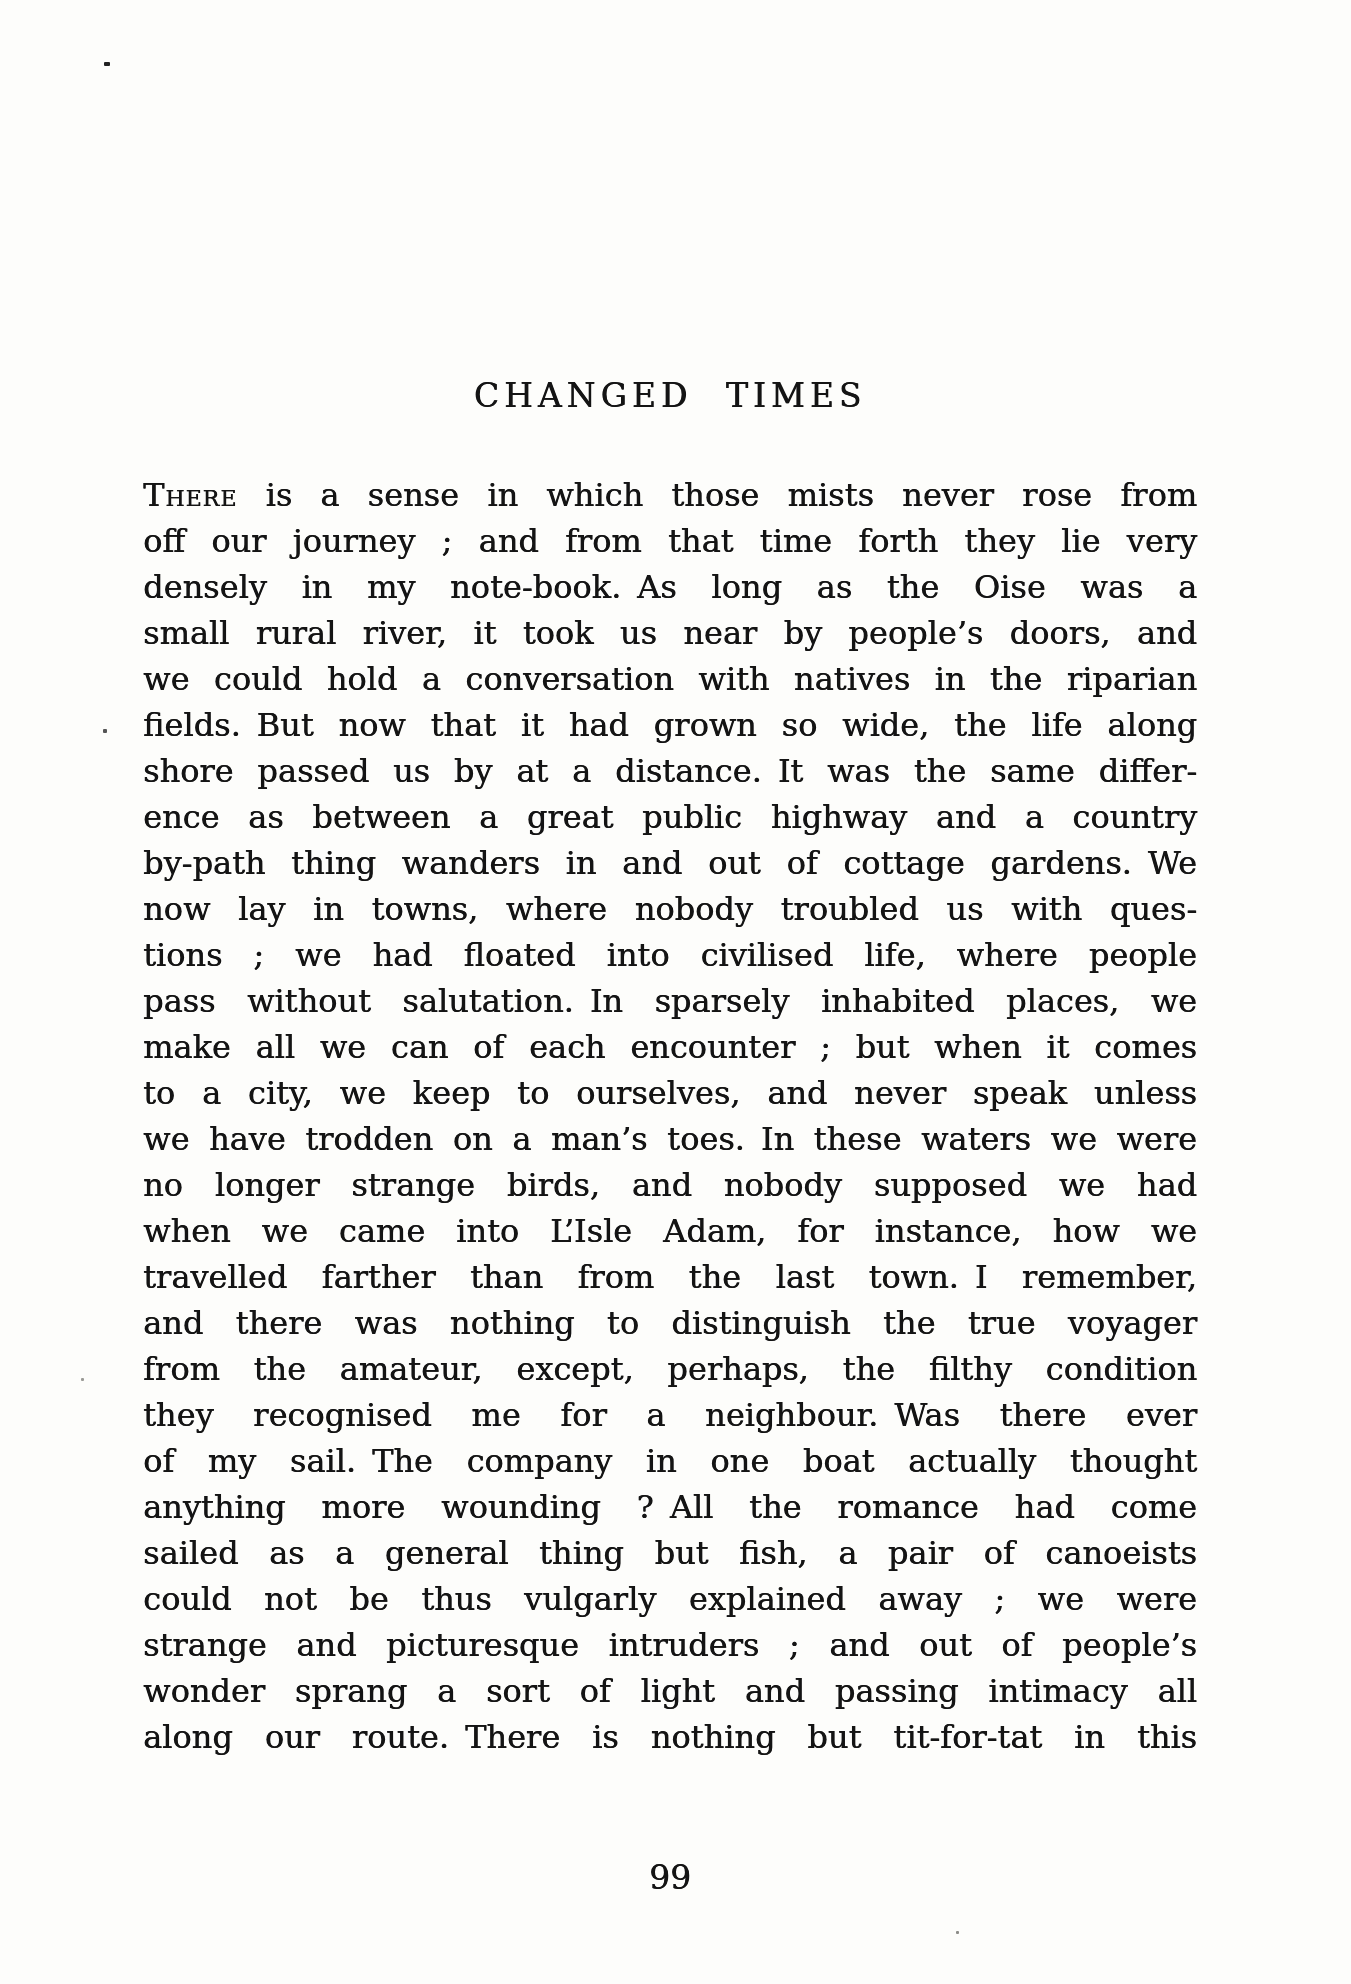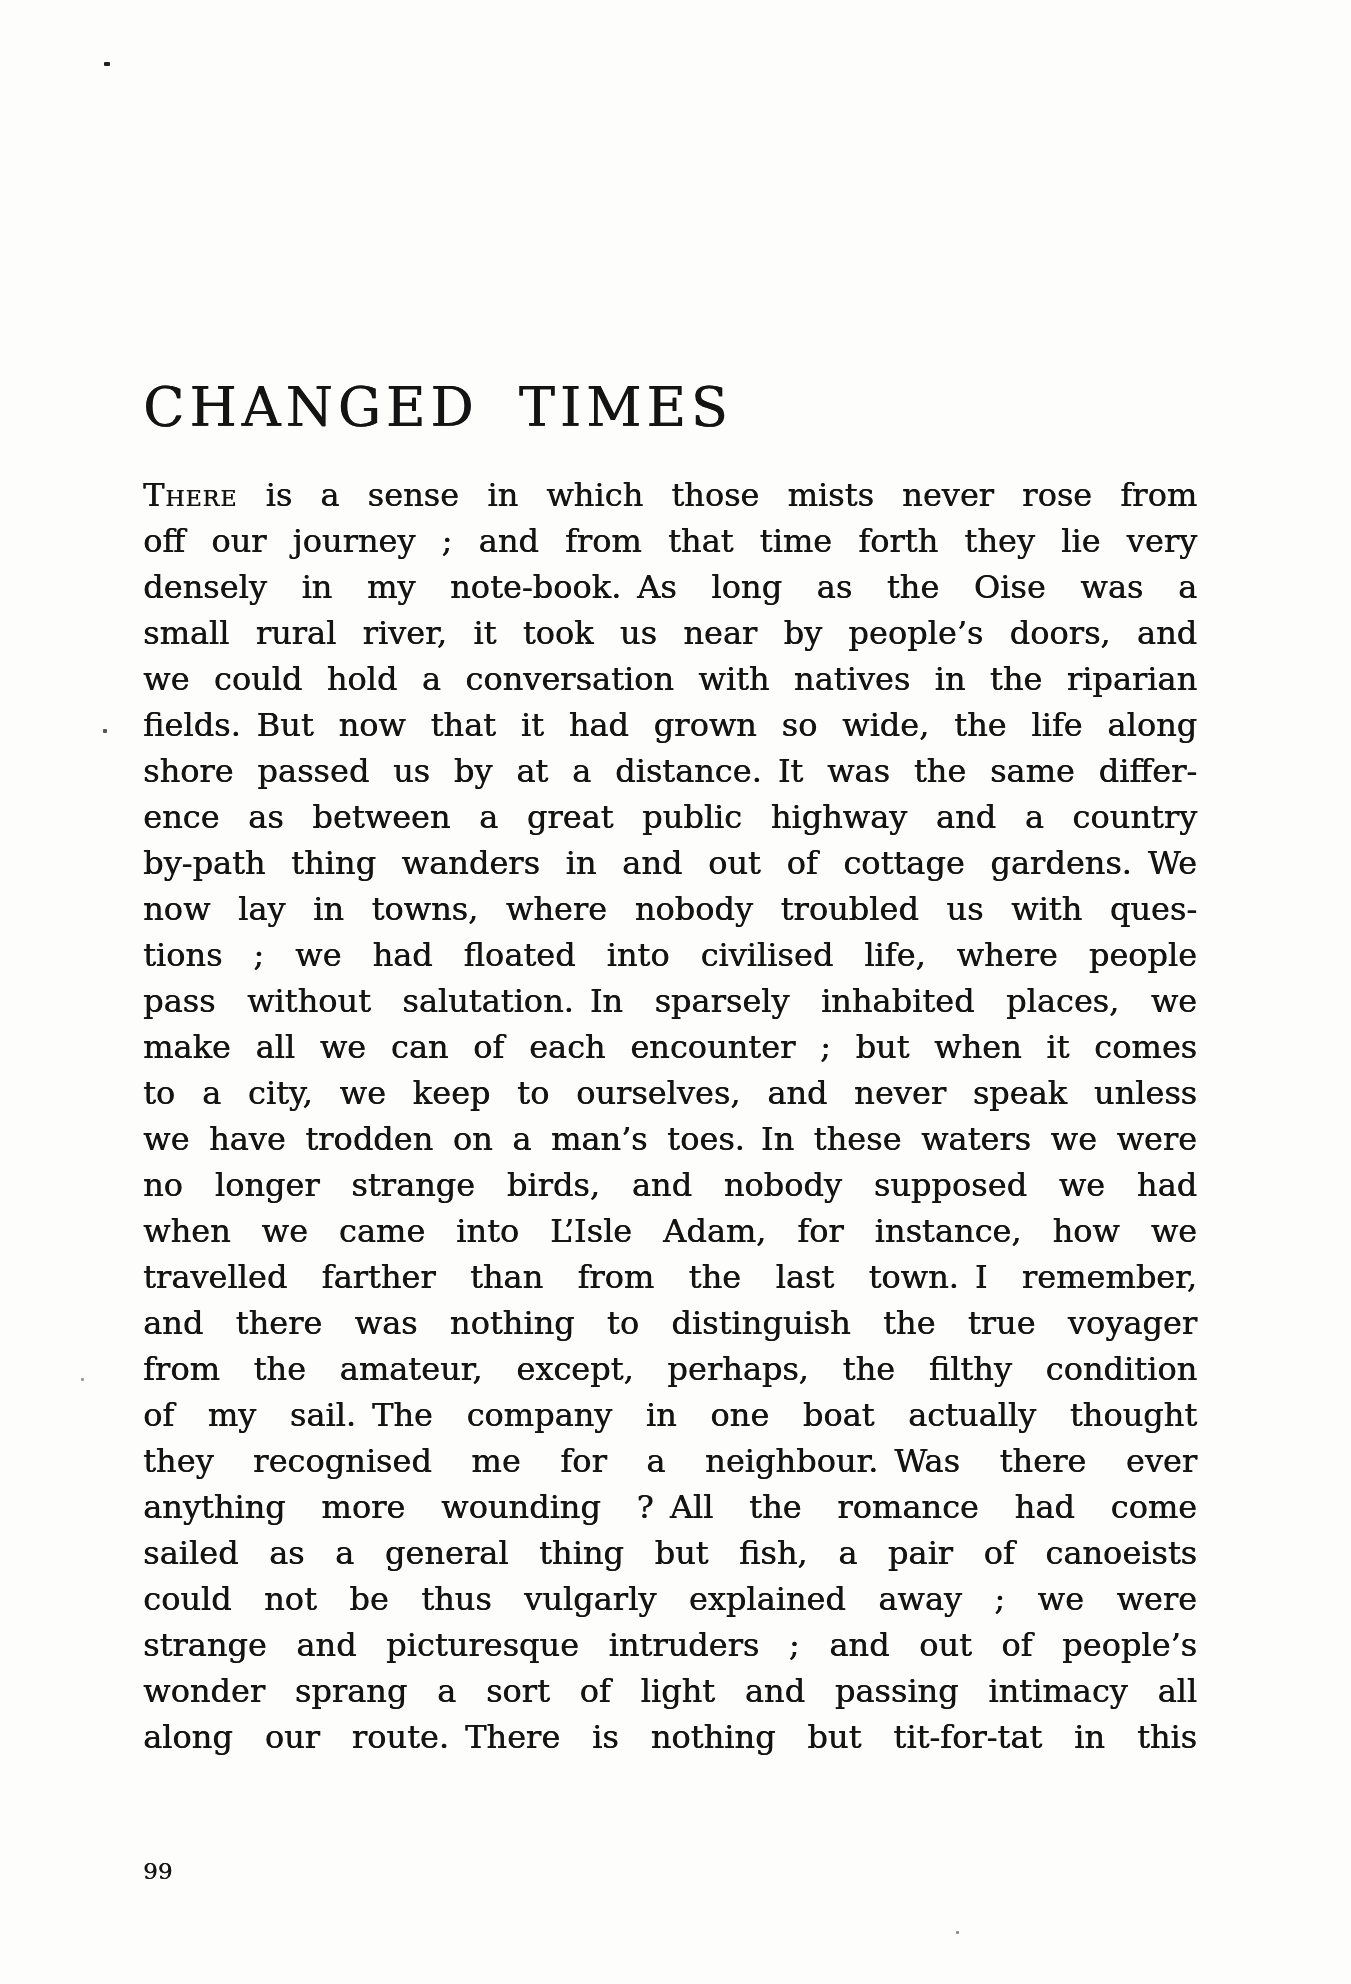--- a/index.html
+++ b/index.html
@@ -16,22 +16,22 @@
     overflow: hidden;
     font-family: "DejaVu Serif", "Liberation Serif", serif;
     color: #141414;
   }
   .chapter-title {
     position: absolute;
     left: 143px;
     top: 376px;
     width: 1054px;
     margin: 0;
-    text-align: left;
-    font-size: 54px;
+    text-align: center;
+    font-size: 33px;
     font-weight: normal;
     letter-spacing: 5px;
     word-spacing: 18px;
     white-space: nowrap;
     text-shadow: 0.6px 0 0 currentColor;
   }
   .body-text {
     position: absolute;
     left: 143px;
     top: 472px;
@@ -49,22 +49,22 @@
   }
   .smallcaps {
     font-variant: small-caps;
     letter-spacing: 1px;
   }
   .page-number {
     position: absolute;
     left: 143px;
     top: 1858px;
     width: 1054px;
-    text-align: left;
-    font-size: 23px;
+    text-align: center;
+    font-size: 33px;
     text-shadow: 0.5px 0 0 currentColor;
   }
   
   .speck { position: absolute; background: #222; border-radius: 1px; }
   .speck-a { left: 104px; top: 62px;  width: 6px; height: 4px; }
   .speck-b { left: 103px; top: 729px; width: 4px; height: 4px; background: #555; }
   .speck-c { left: 81px;  top: 1378px; width: 3px; height: 3px; background: #9a9a96; }
   .speck-d { left: 956px; top: 1931px; width: 3px; height: 3px; background: #8c8c88; }
 </style>
 </head>
@@ -87,22 +87,22 @@
       <div class="line">tions ; we had floated into civilised life, where people</div>
       <div class="line">pass without salutation. In sparsely inhabited places, we</div>
       <div class="line">make all we can of each encounter ; but when it comes</div>
       <div class="line">to a city, we keep to ourselves, and never speak unless</div>
       <div class="line">we have trodden on a man’s toes. In these waters we were</div>
       <div class="line">no longer strange birds, and nobody supposed we had</div>
       <div class="line">when we came into L’Isle Adam, for instance, how we</div>
       <div class="line">travelled farther than from the last town. I remember,</div>
       <div class="line">and there was nothing to distinguish the true voyager</div>
       <div class="line">from the amateur, except, perhaps, the filthy condition</div>
+      <div class="line">they recognised me for a neighbour. Was there ever</div>
       <div class="line">of my sail. The company in one boat actually thought</div>
-      <div class="line">they recognised me for a neighbour. Was there ever</div>
       <div class="line">anything more wounding ? All the romance had come</div>
       <div class="line">sailed as a general thing but fish, a pair of canoeists</div>
       <div class="line">could not be thus vulgarly explained away ; we were</div>
       <div class="line">strange and picturesque intruders ; and out of people’s</div>
       <div class="line">wonder sprang a sort of light and passing intimacy all</div>
       <div class="line">along our route. There is nothing but tit-for-tat in this</div>
     </div>
 
   <div class="page-number">99</div>
 

